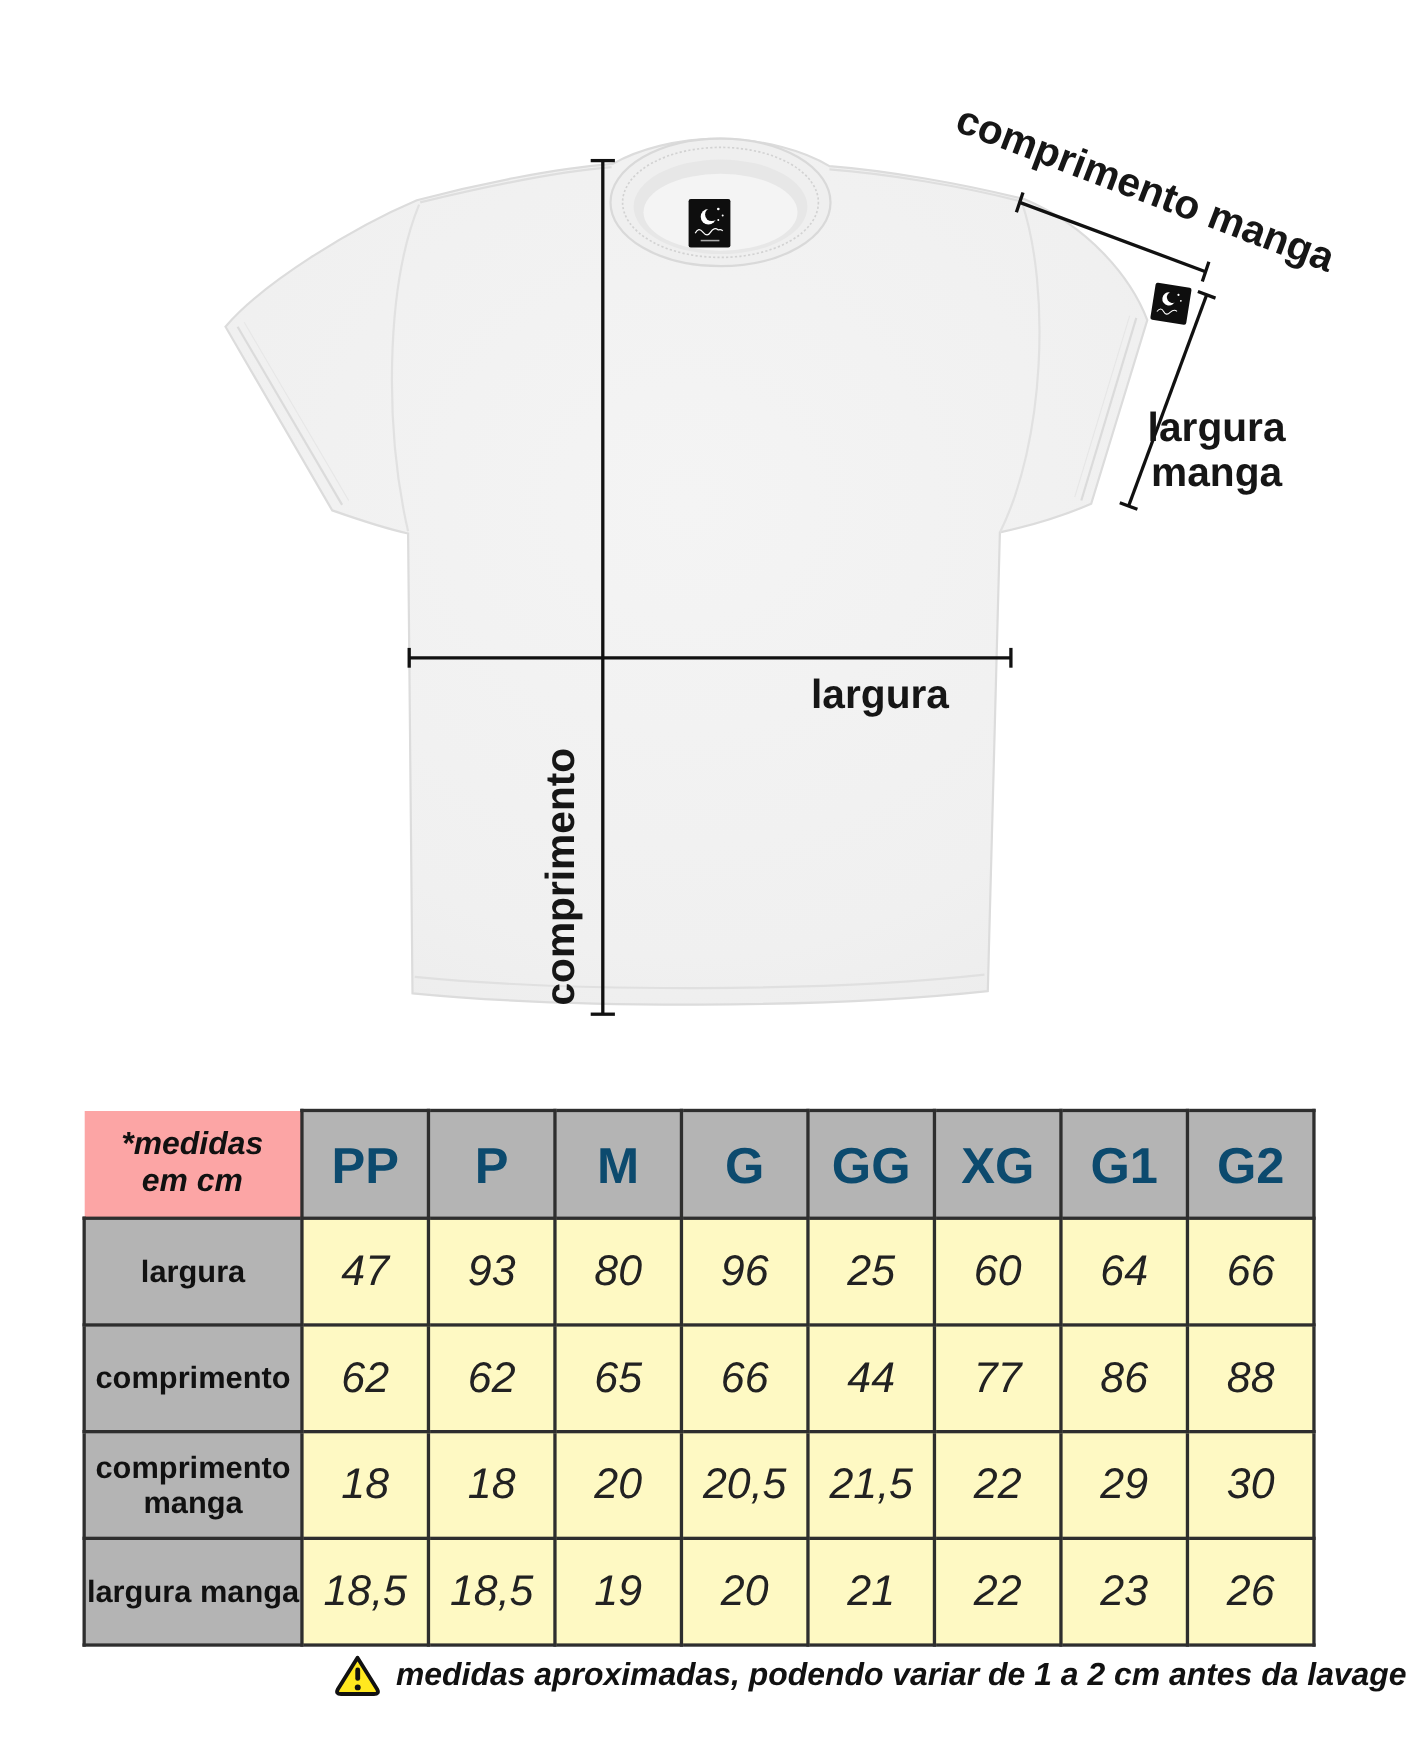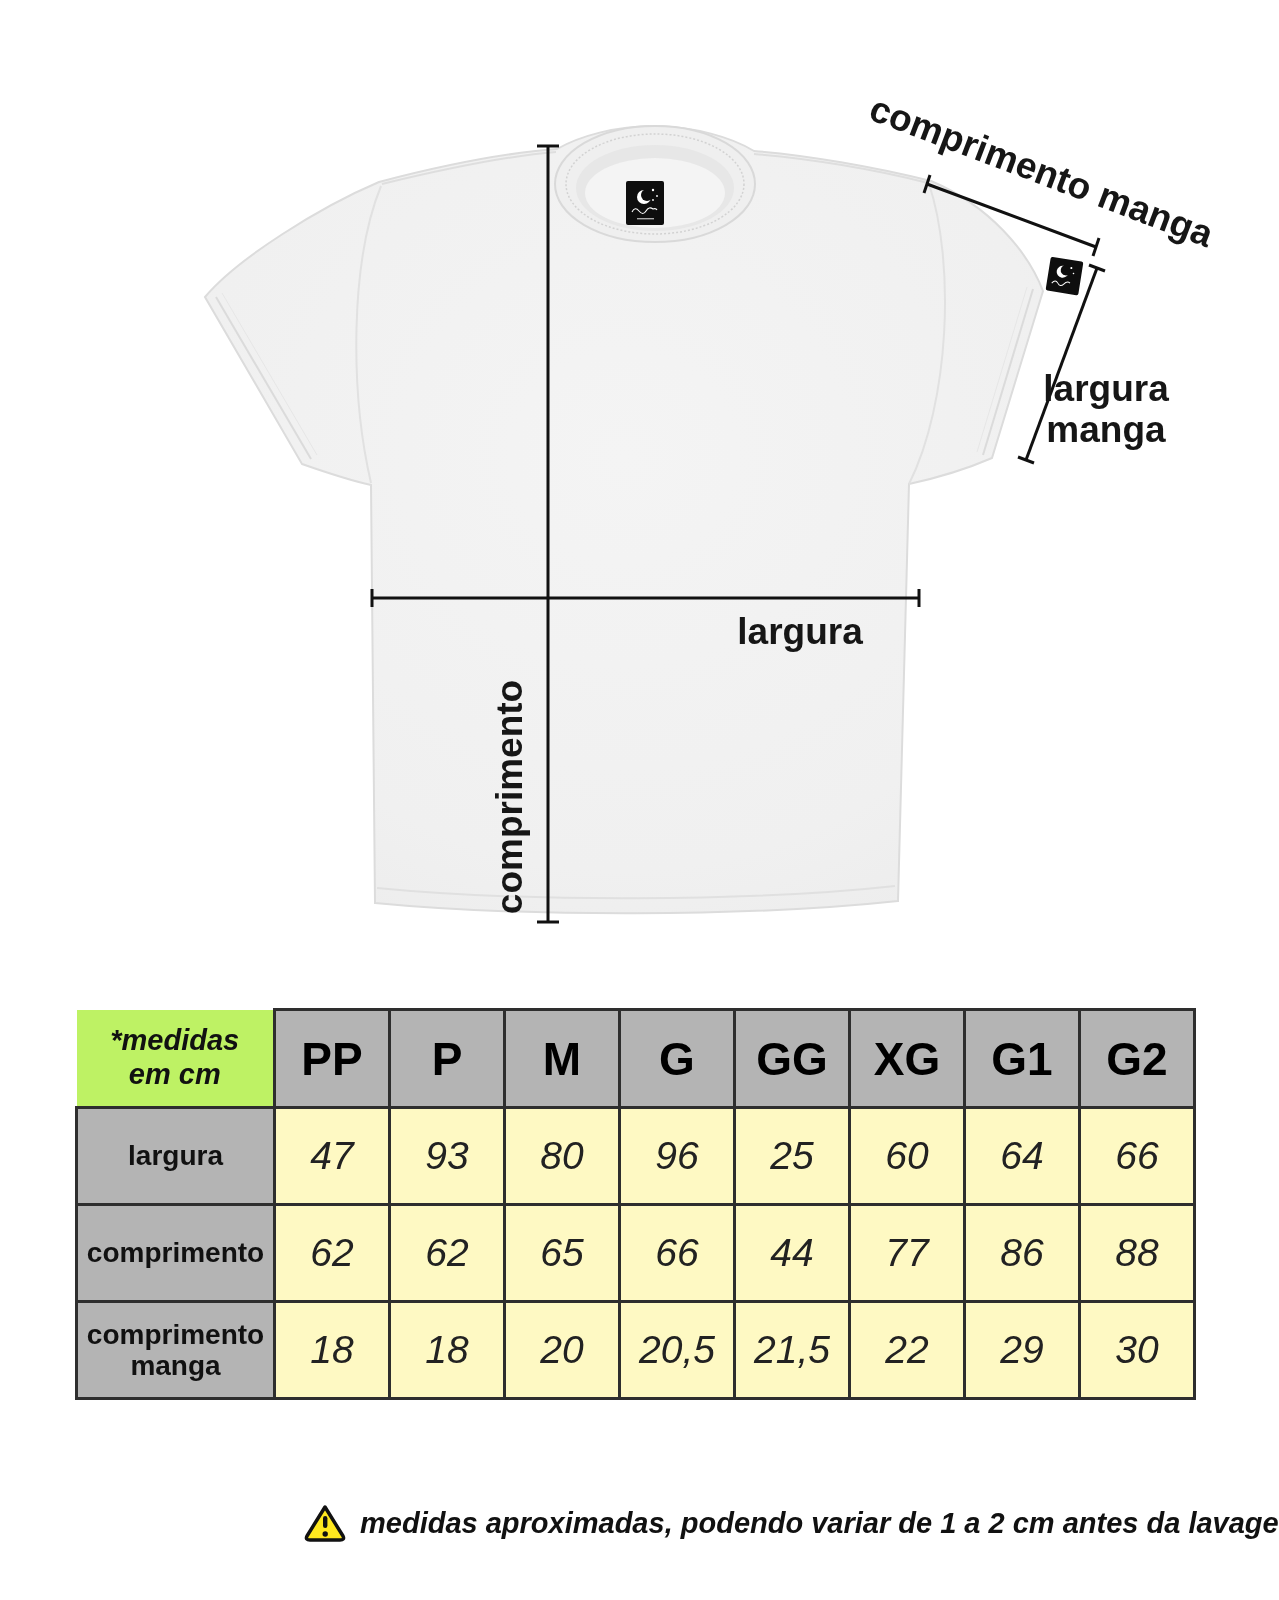--- a/index.html
+++ b/index.html
@@ -23,35 +23,35 @@
     position:absolute;left:75px;top:1008px;
     border-collapse:collapse;table-layout:fixed;
     width:1118px;
   }
   .size-table td,.size-table th{
     border:3px solid #2e2e2e;
     padding:0;text-align:center;vertical-align:middle;
   }
   .size-table .size-head{
     background:#b4b4b4;
-    font-size:46px;font-weight:700;color:#000000;
+    font-size:46px;font-weight:700;color:#0c4a6e;
     height:95px;
   }
   .size-table .row-label{
     background:#b4b4b4;
     font-size:28px;font-weight:700;color:#111;
     line-height:1.12;
   }
   .size-table .val{
     background:#fef9c3;
     font-size:39px;font-style:italic;font-weight:400;color:#222;
   }
   .size-table tr.data-row{height:97px;}
   .corner{
-    border:none !important;background:#bef264;
+    border:none !important;background:#fca5a5;
     font-size:29px;font-weight:700;font-style:italic;color:#111;
     line-height:1.15;
   }
   
   #footer{
     position:absolute;left:303px;top:1503px;
     display:flex;align-items:center;gap:13px;
   }
   #footer .warn-text{
     font-size:29px;font-weight:700;font-style:italic;color:#111;
@@ -214,20 +214,31 @@
       <th class="row-label">comprimento manga</th>
       <td class="val">18</td>
       <td class="val">18</td>
       <td class="val">20</td>
       <td class="val">20,5</td>
       <td class="val">21,5</td>
       <td class="val">22</td>
       <td class="val">29</td>
       <td class="val">30</td>
     </tr>
+    <tr class="data-row">
+      <th class="row-label">largura manga</th>
+      <td class="val">18,5</td>
+      <td class="val">18,5</td>
+      <td class="val">19</td>
+      <td class="val">20</td>
+      <td class="val">21</td>
+      <td class="val">22</td>
+      <td class="val">23</td>
+      <td class="val">26</td>
+    </tr>
   </tbody>
     </table>
 
   <div id="footer">
     <svg width="44" height="40" viewBox="0 0 44 40">
       <path d="M22,4 L40,33 Q42,37 37,37 L7,37 Q2,37 4,33 Z" fill="#ffe81f" stroke="#111" stroke-width="3.5" stroke-linejoin="round"></path>
       <rect x="20" y="13" width="4.4" height="12" rx="2.2" fill="#111"></rect>
       <circle cx="22.2" cy="31" r="2.7" fill="#111"></circle>
     </svg>
     <span class="warn-text">medidas aproximadas, podendo variar de 1 a 2 cm antes da lavagem</span>

